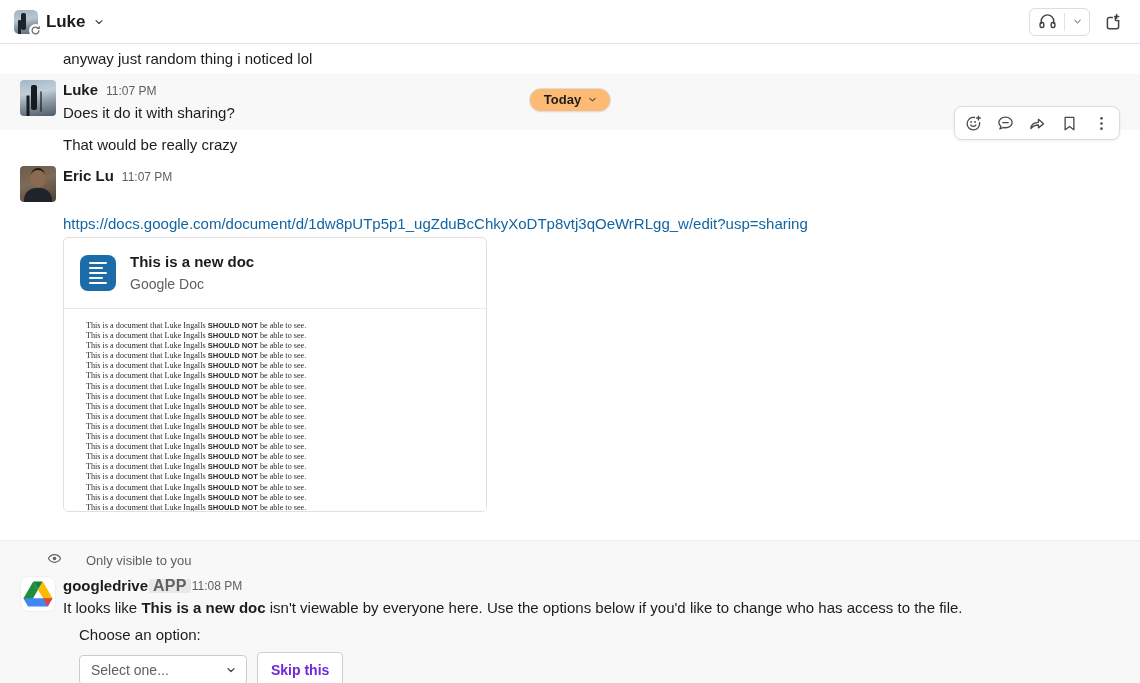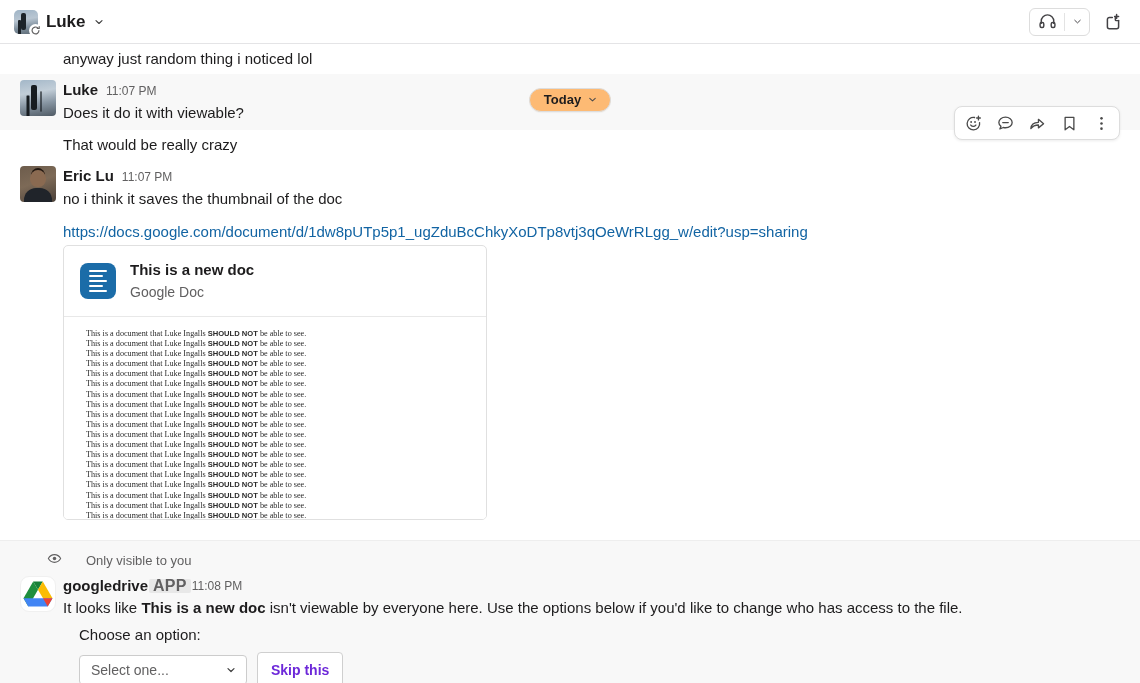--- a/index.html
+++ b/index.html
@@ -346,40 +346,39 @@
   <div class="msg-row hovered">
     <div class="msg">
       <div class="avatar-col">
         <div class="avatar avatar-luke"></div>
       </div>
       <div class="msg-body">
         <div class="msg-head">
           <span class="msg-author">Luke</span>
           <span class="msg-time">11:07 PM</span>
         </div>
-        <div class="msg-text">Does it do it with viewable?</div>
+        <div class="msg-text">Does it do it with sharing?</div>
       </div>
     </div>
   </div>
 
   <div class="msg-row">
     <div class="cont-line">That would be really crazy</div>
   </div>
 
   <div class="msg-row">
     <div class="msg">
       <div class="avatar-col">
         <div class="avatar avatar-eric"></div>
       </div>
       <div class="msg-body">
         <div class="msg-head">
           <span class="msg-author">Eric Lu</span>
           <span class="msg-time">11:07 PM</span>
         </div>
-        <div class="msg-text">no i think it saves the thumbnail of the doc</div>
       </div>
     </div>
 
     <div class="link-line">
       <a class="doc-link" href="#">https://docs.google.com/document/d/1dw8pUTp5p1_ugZduBcChkyXoDTp8vtj3qOeWrRLgg_w/edit?usp=sharing</a>
     </div>
 
 
     <div class="unfurl">
       <div class="unfurl-head">

